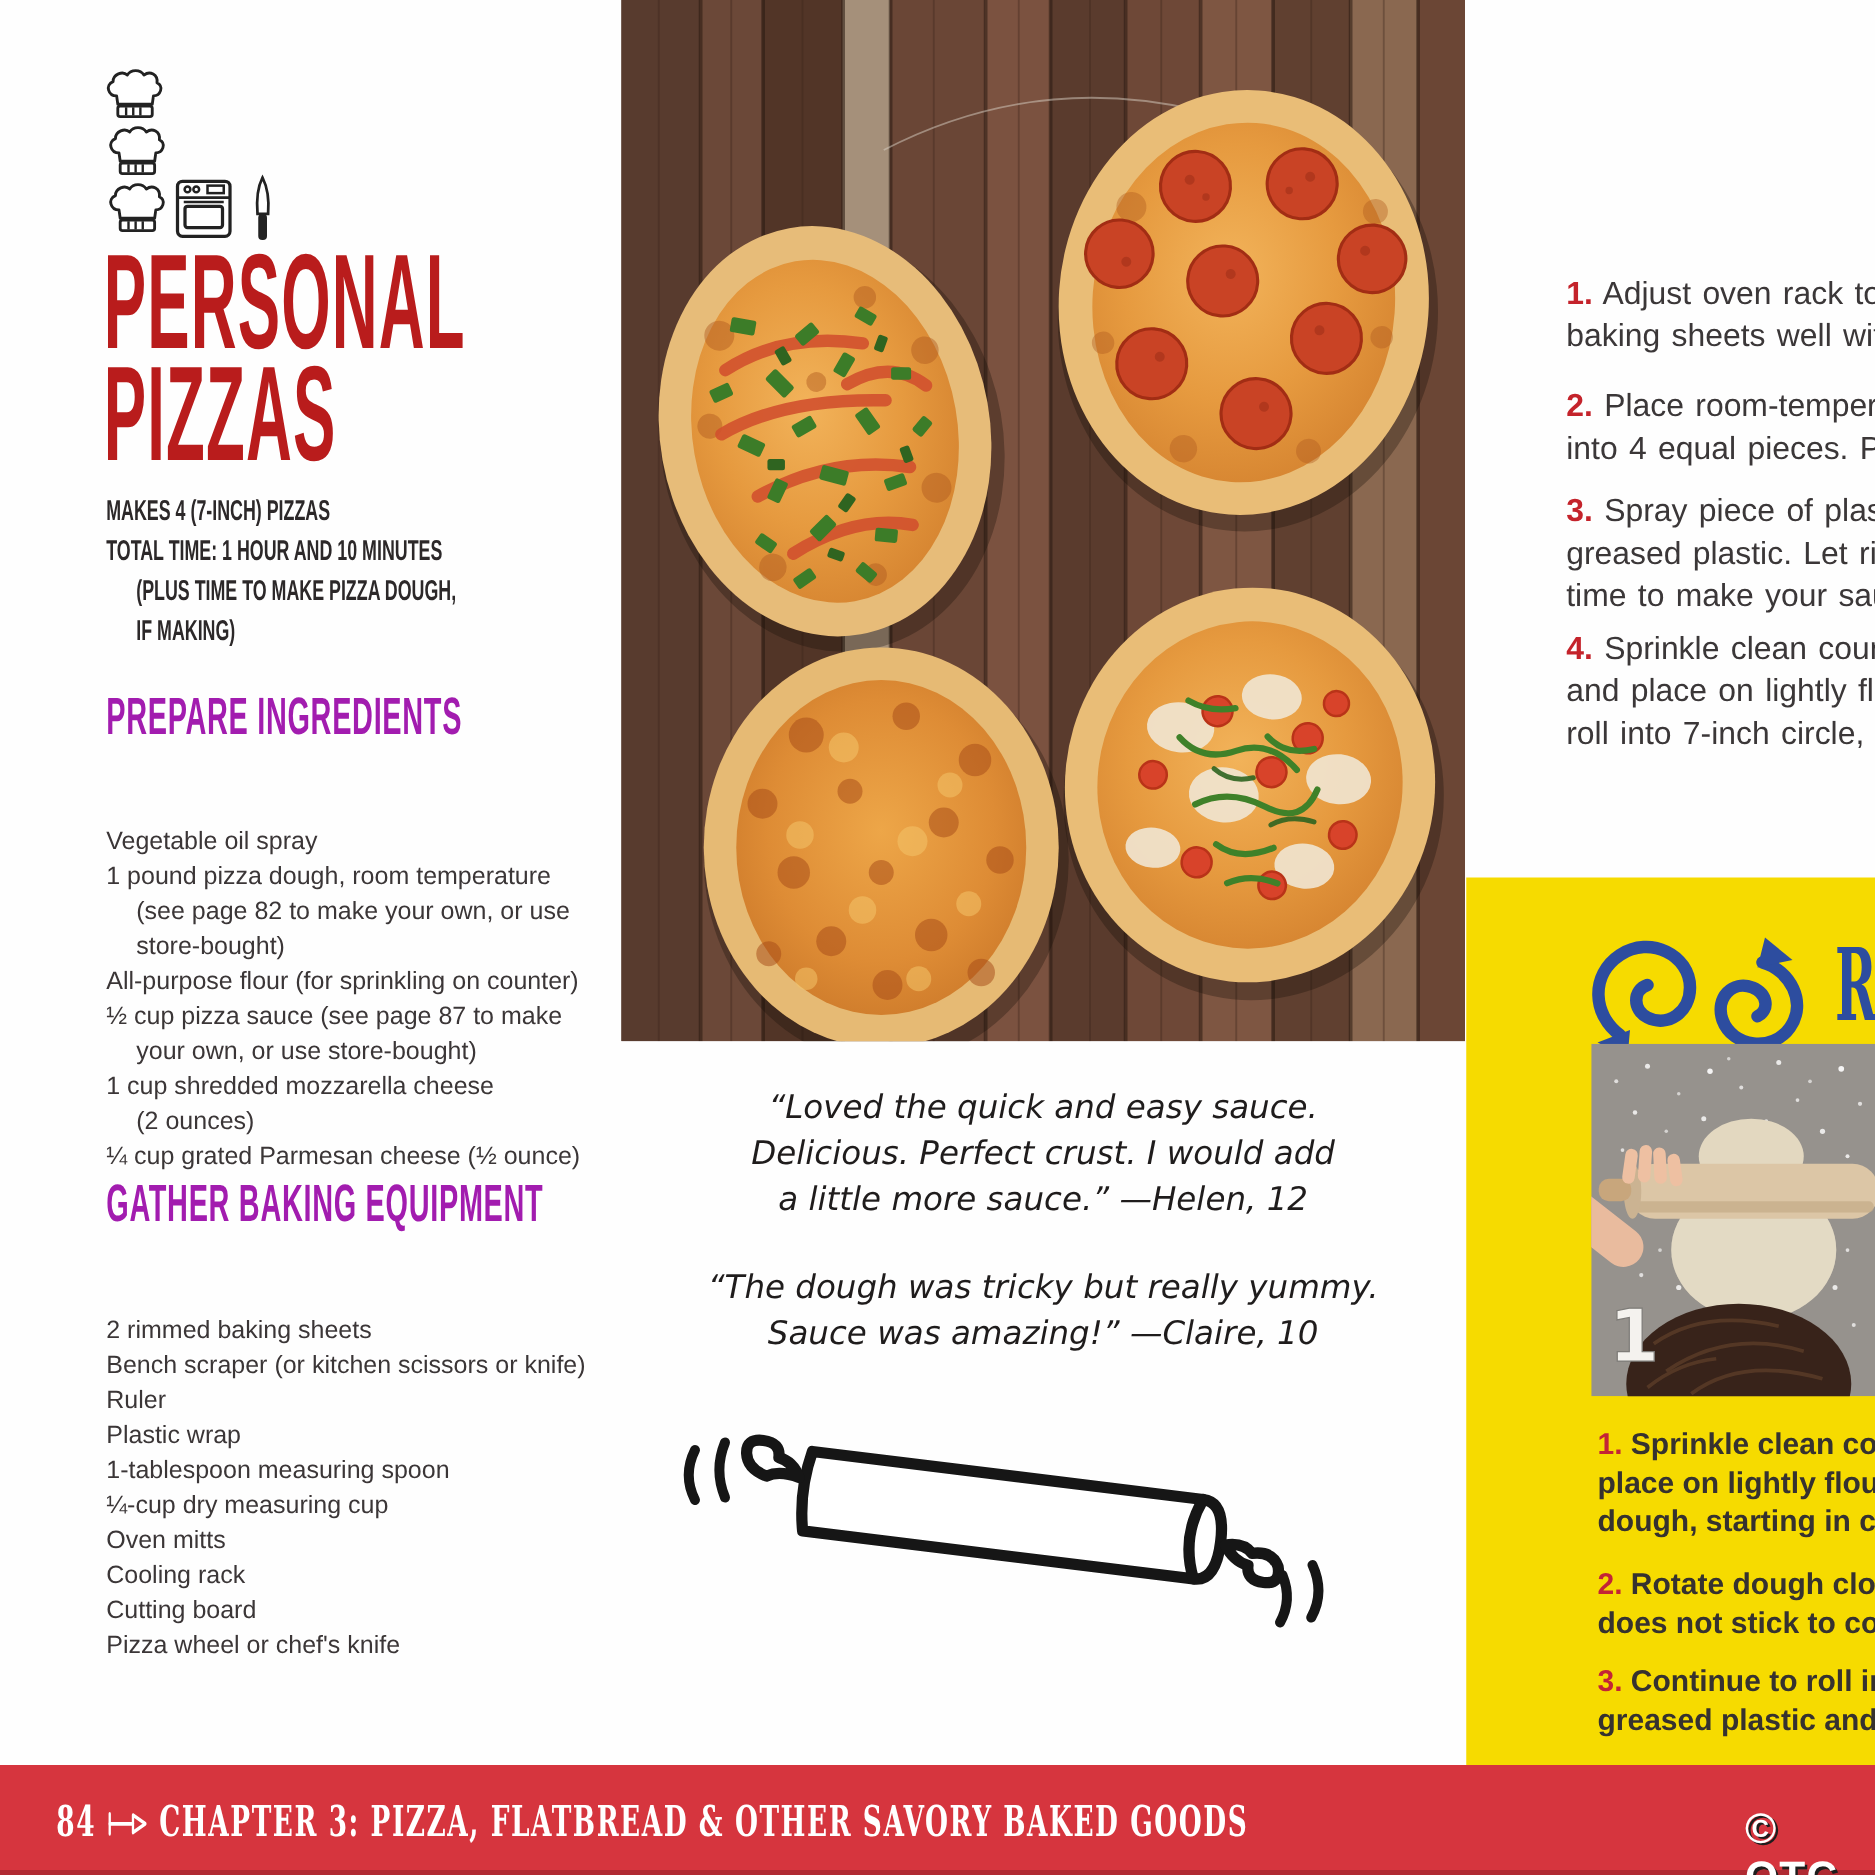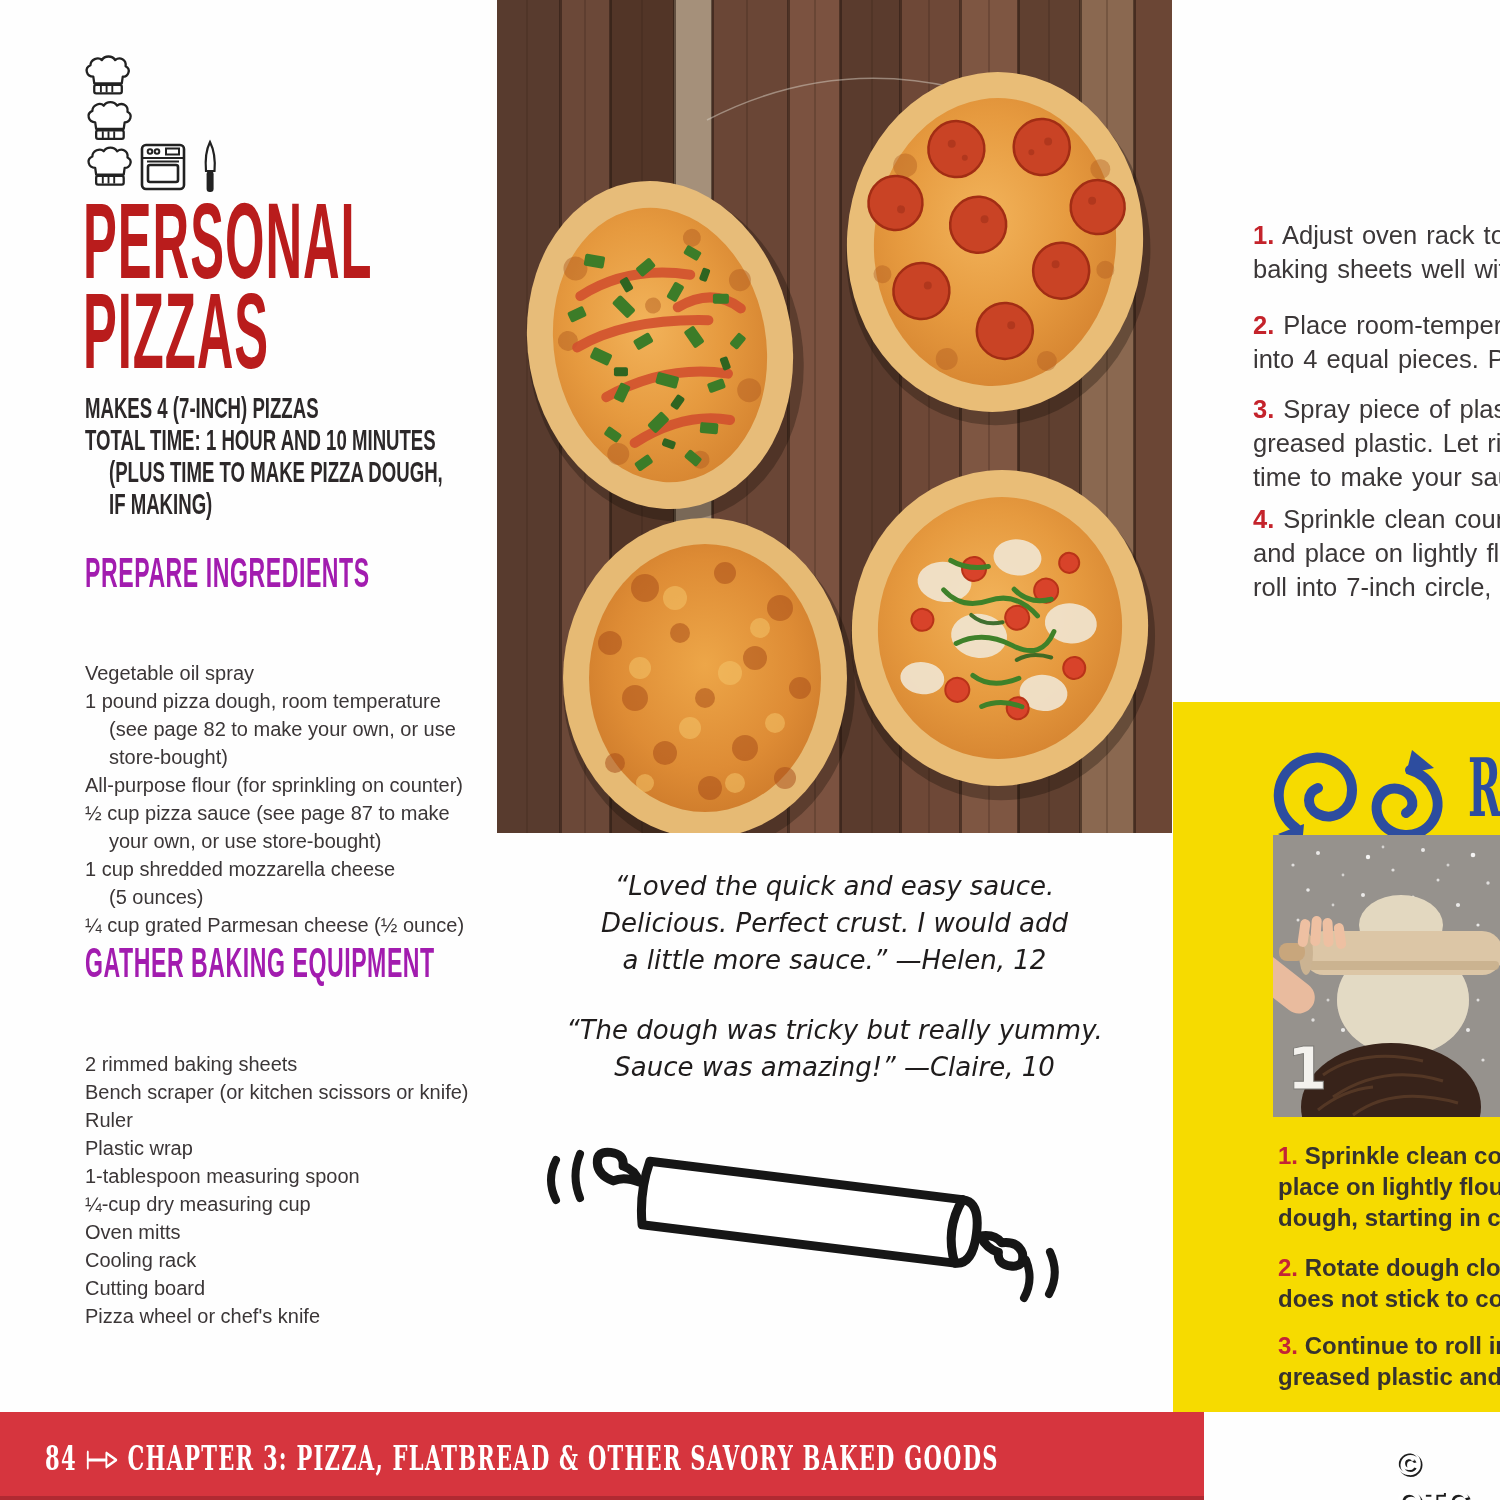--- a/index.html
+++ b/index.html
@@ -3,21 +3,21 @@
 <meta charset="utf-8">
 <style>
   html,body{margin:0;padding:0;background:#ffffff;}
   #page{position:relative;width:1500px;height:1500px;background:#fefefe;overflow:hidden;
         font-family:"Liberation Sans",sans-serif;color:#3a3536;}
   .abs{position:absolute;}
   
   .cond{display:inline-block;transform-origin:left top;white-space:nowrap;}
   #title{left:83px;top:196px;color:#b91c1c;font-weight:bold;line-height:90px;font-size:108px;}
   #title .cond{transform:scaleX(0.47);letter-spacing:2px;}
-  #yield{left:85px;top:392px;font-weight:bold;color:#2c2829;font-size:30px;line-height:32px;}
+  #yield{left:85px;top:392px;font-weight:bold;color:#2c2829;font-size:23px;line-height:32px;}
   #yield .meta-line{white-space:nowrap;}
   #yield .meta-line .cond{transform:scaleX(0.62);}
   .meta-line.indent{padding-left:24px;}
   .sec-heading{color:#a21caf;font-weight:bold;font-size:42px;white-space:nowrap;}
   .sec-heading .cond{transform:scaleX(0.55);letter-spacing:1px;}
   #ing-head{left:85px;top:549px;}
   #eq-head{left:85px;top:939px;}
   .list{font-size:20px;line-height:28px;color:#3b3637;margin-top:39px;}
   #ing-list{left:85px;top:620px;}
   #eq-list{left:85px;top:1011px;}
@@ -38,21 +38,21 @@
   #sidebar{left:1173px;top:702px;width:327px;height:710px;background:#f6db00;}
   #sidebar-title{left:1468px;top:748px;color:#2d4d9f;font-family:"DejaVu Serif",serif;
                  font-weight:bold;font-size:80px;line-height:80px;}
   #sidebar-title .cond{transform:scaleX(0.5);letter-spacing:3px;}
   #spirals{left:1262px;top:742px;}
   #sidebar-photo{left:1273px;top:835px;}
   .sstep{position:absolute;left:1278px;width:240px;font-size:24px;line-height:31px;
          font-weight:bold;color:#36322f;white-space:nowrap;}
   .sstep .num{color:#c32436;}
   
-  #footer{left:0;top:1412px;width:1204px;height:88px;background:#d6353e;}
+  #footer{left:0;top:1412px;width:1500px;height:88px;background:#d6353e;}
   #footer-inner{position:absolute;left:45px;top:26px;color:#ffffff;font-family:"DejaVu Serif",serif;
                 font-weight:bold;font-size:34px;white-space:nowrap;}
   #footer-inner .cond{transform:scaleX(0.62);letter-spacing:2px;}
   #footer-bottom-line{position:absolute;left:0;bottom:0;width:100%;height:4px;background:#b02a32;}
   #copyright{left:1396px;top:1444px;color:#ffffff;font-weight:bold;font-size:34px;
              letter-spacing:1px;text-shadow:2px 2px 0 #1d1d1d;}
   
   #icons{left:80px;top:52px;}
 </style>
 </head>
@@ -105,21 +105,21 @@
   </div>
   <div id="ing-list" class="abs list">
       <div class="ing-line">Vegetable oil spray</div>
       <div class="ing-line">1 pound pizza dough, room temperature</div>
       <div class="ing-line indent">(see page 82 to make your own, or use</div>
       <div class="ing-line indent">store-bought)</div>
       <div class="ing-line">All-purpose flour (for sprinkling on counter)</div>
       <div class="ing-line">½ cup pizza sauce (see page 87 to make</div>
       <div class="ing-line indent">your own, or use store-bought)</div>
       <div class="ing-line">1 cup shredded mozzarella cheese</div>
-      <div class="ing-line indent">(5 ounces)</div>
+      <div class="ing-line indent">(2 ounces)</div>
       <div class="ing-line">¼ cup grated Parmesan cheese (½ ounce)</div>
     </div>
 
   <div id="eq-head" class="abs sec-heading">
     <span class="cond">GATHER BAKING EQUIPMENT</span>
   </div>
   <div id="eq-list" class="abs list">
       <div class="ing-line">2 rimmed baking sheets</div>
       <div class="ing-line">Bench scraper (or kitchen scissors or knife)</div>
       <div class="ing-line">Ruler</div>

